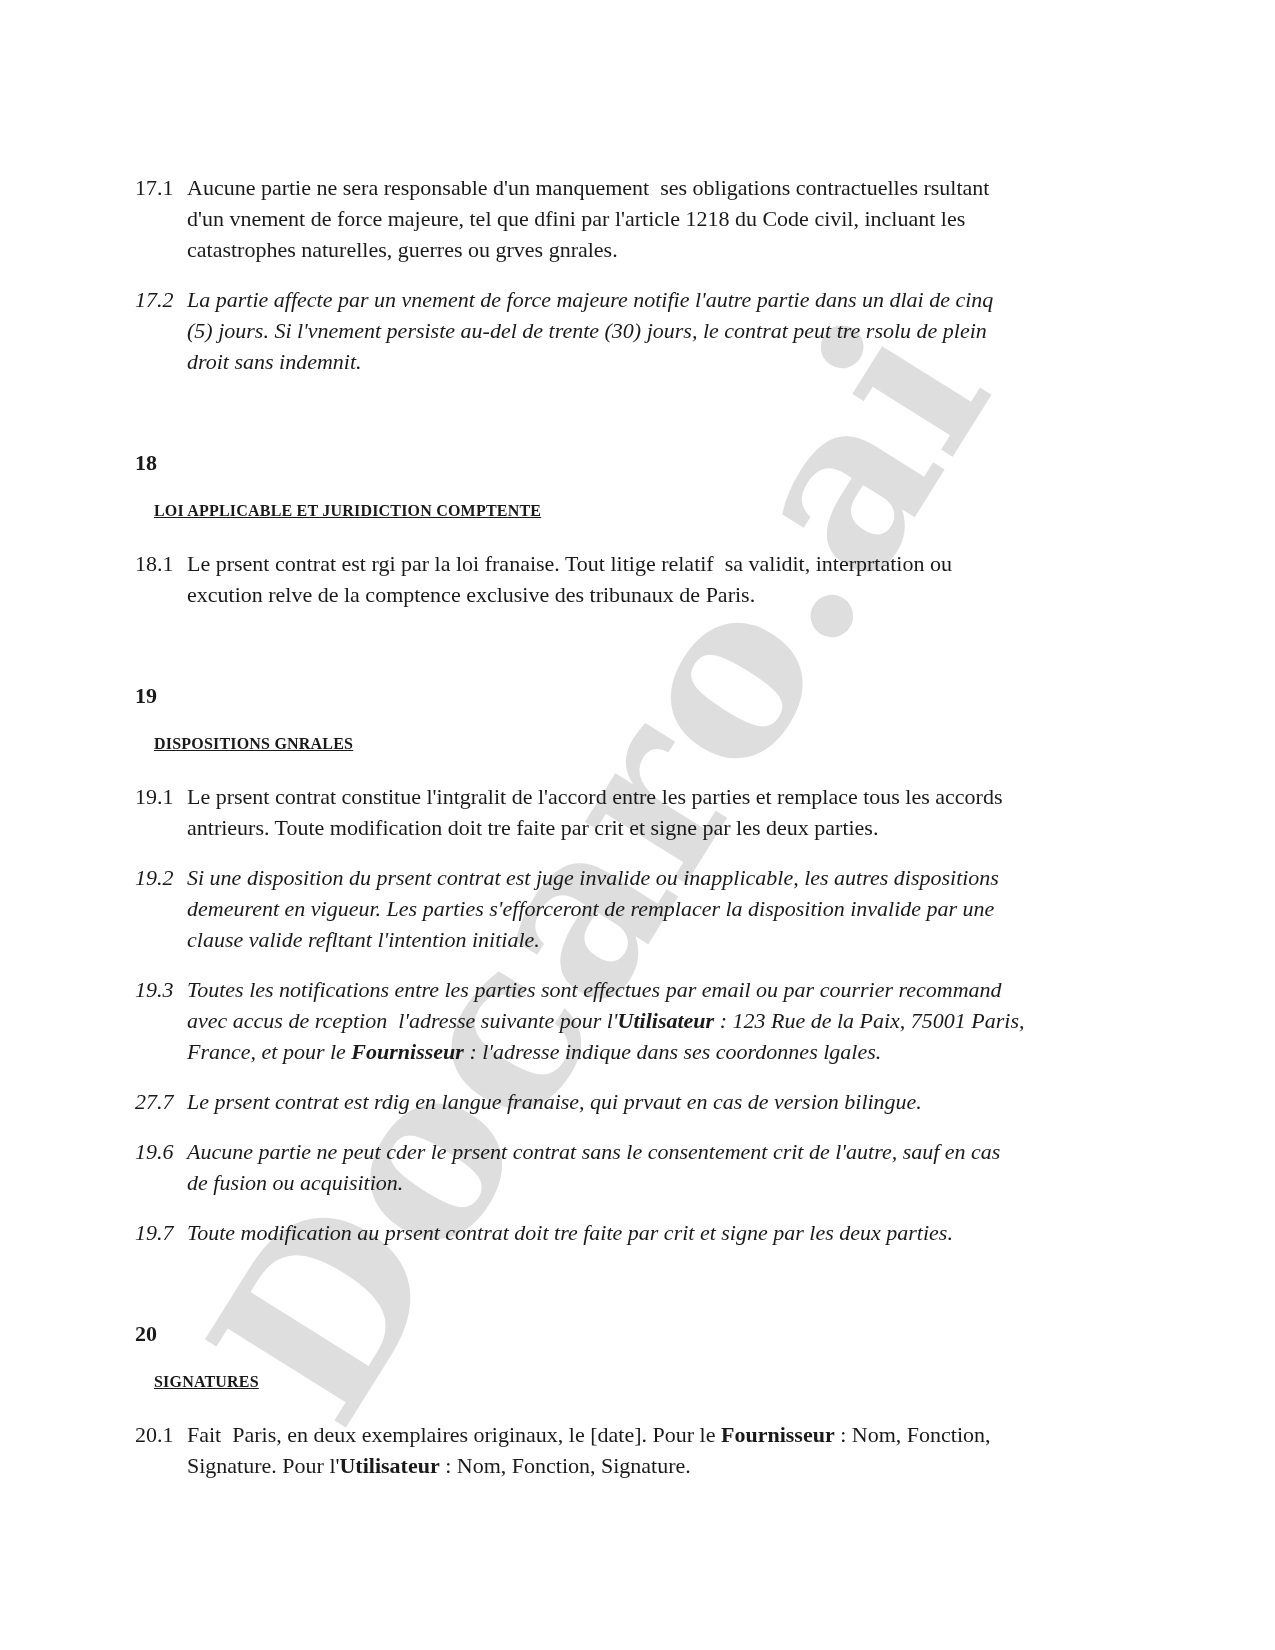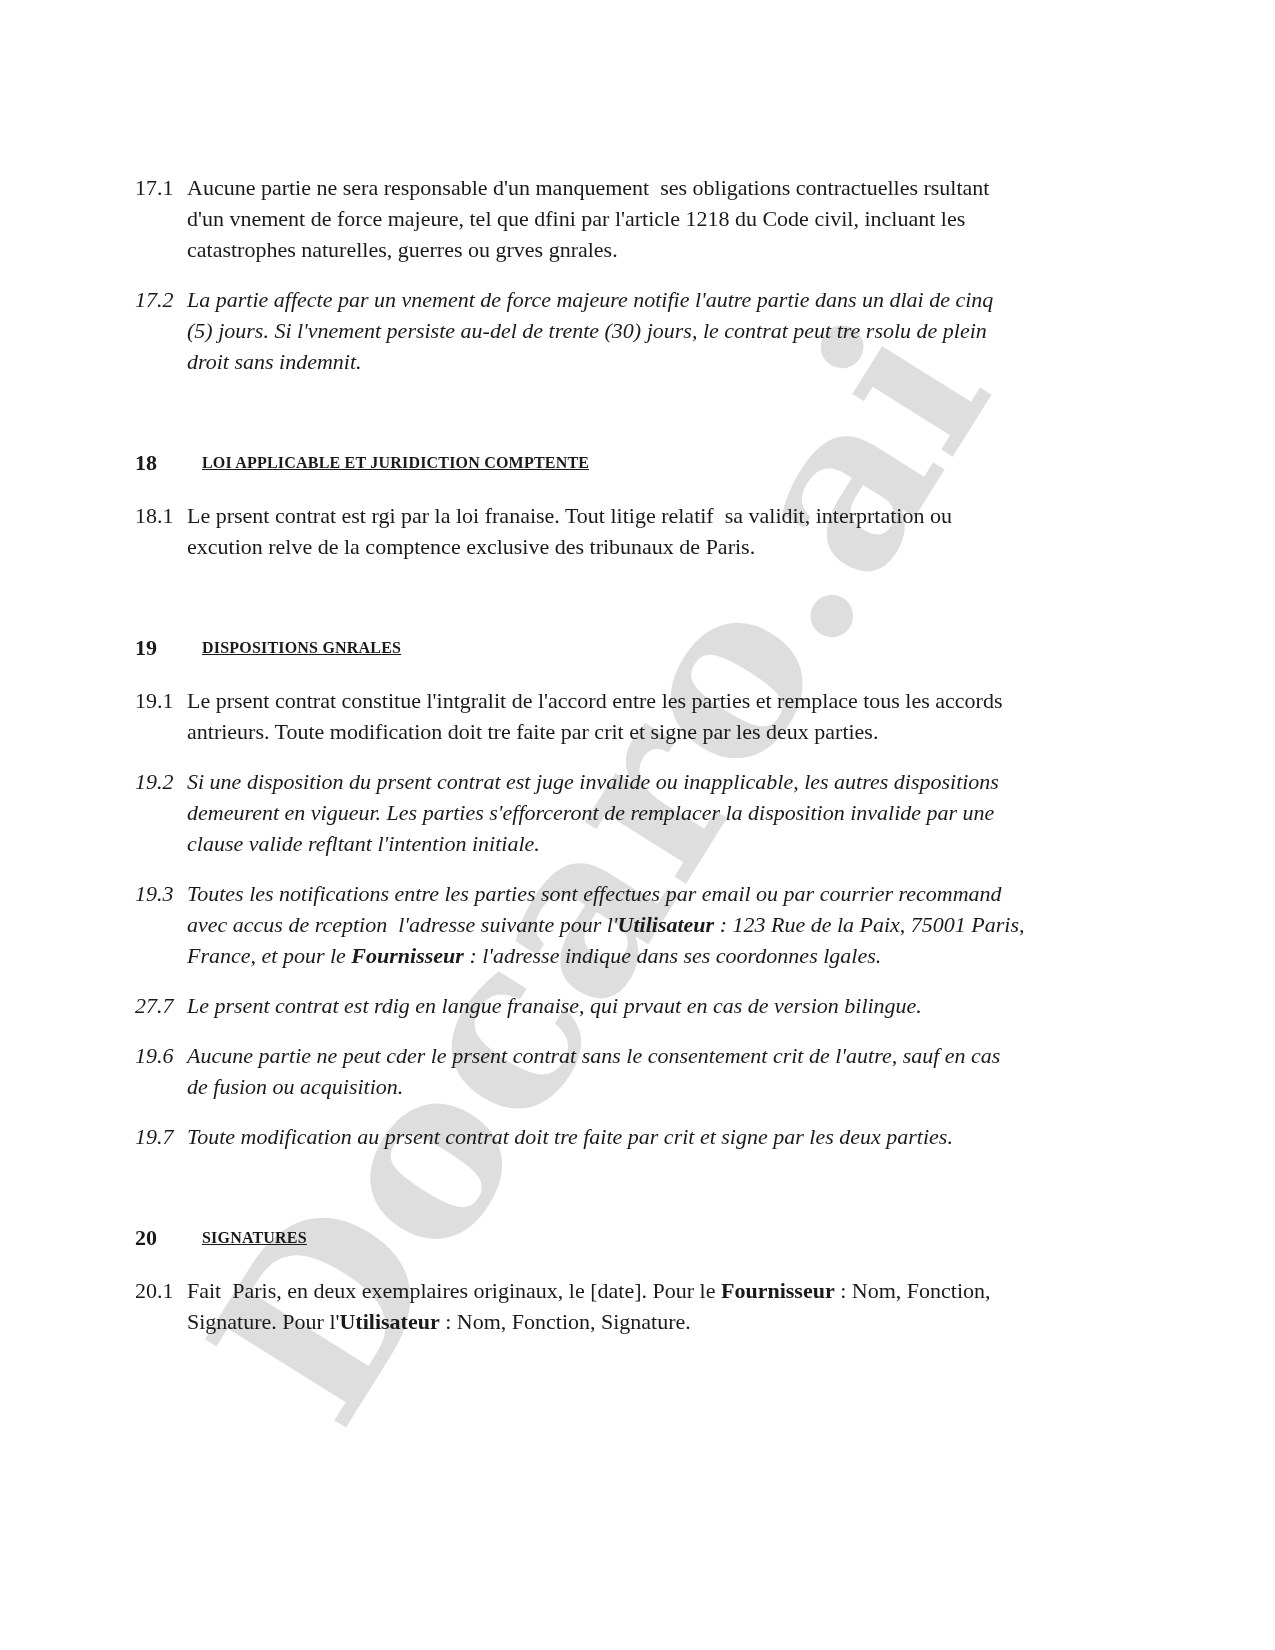--- a/index.html
+++ b/index.html
@@ -47,21 +47,21 @@
     flex: 0 0 48px;
     text-align: left;
     white-space: nowrap;
   }
   .txt {
     margin: 0 0 0 4px;
     width: 955px;
     white-space: pre-wrap;
   }
   .clause + .clause { margin-top: 19px; font-style: italic; }
-  .heading { margin-top: 70px; }
+  .heading { margin-top: 70px; flex-direction: column; }
   .heading + .clause { margin-top: 22px; }
   .heading .num, .heading .txt {
     font-weight: 700;
   }
   .heading .txt {
     font-size: 16px;
     letter-spacing: 0.2px;
     text-decoration: underline;
   }
   .seg-bold { font-weight: 700; }

